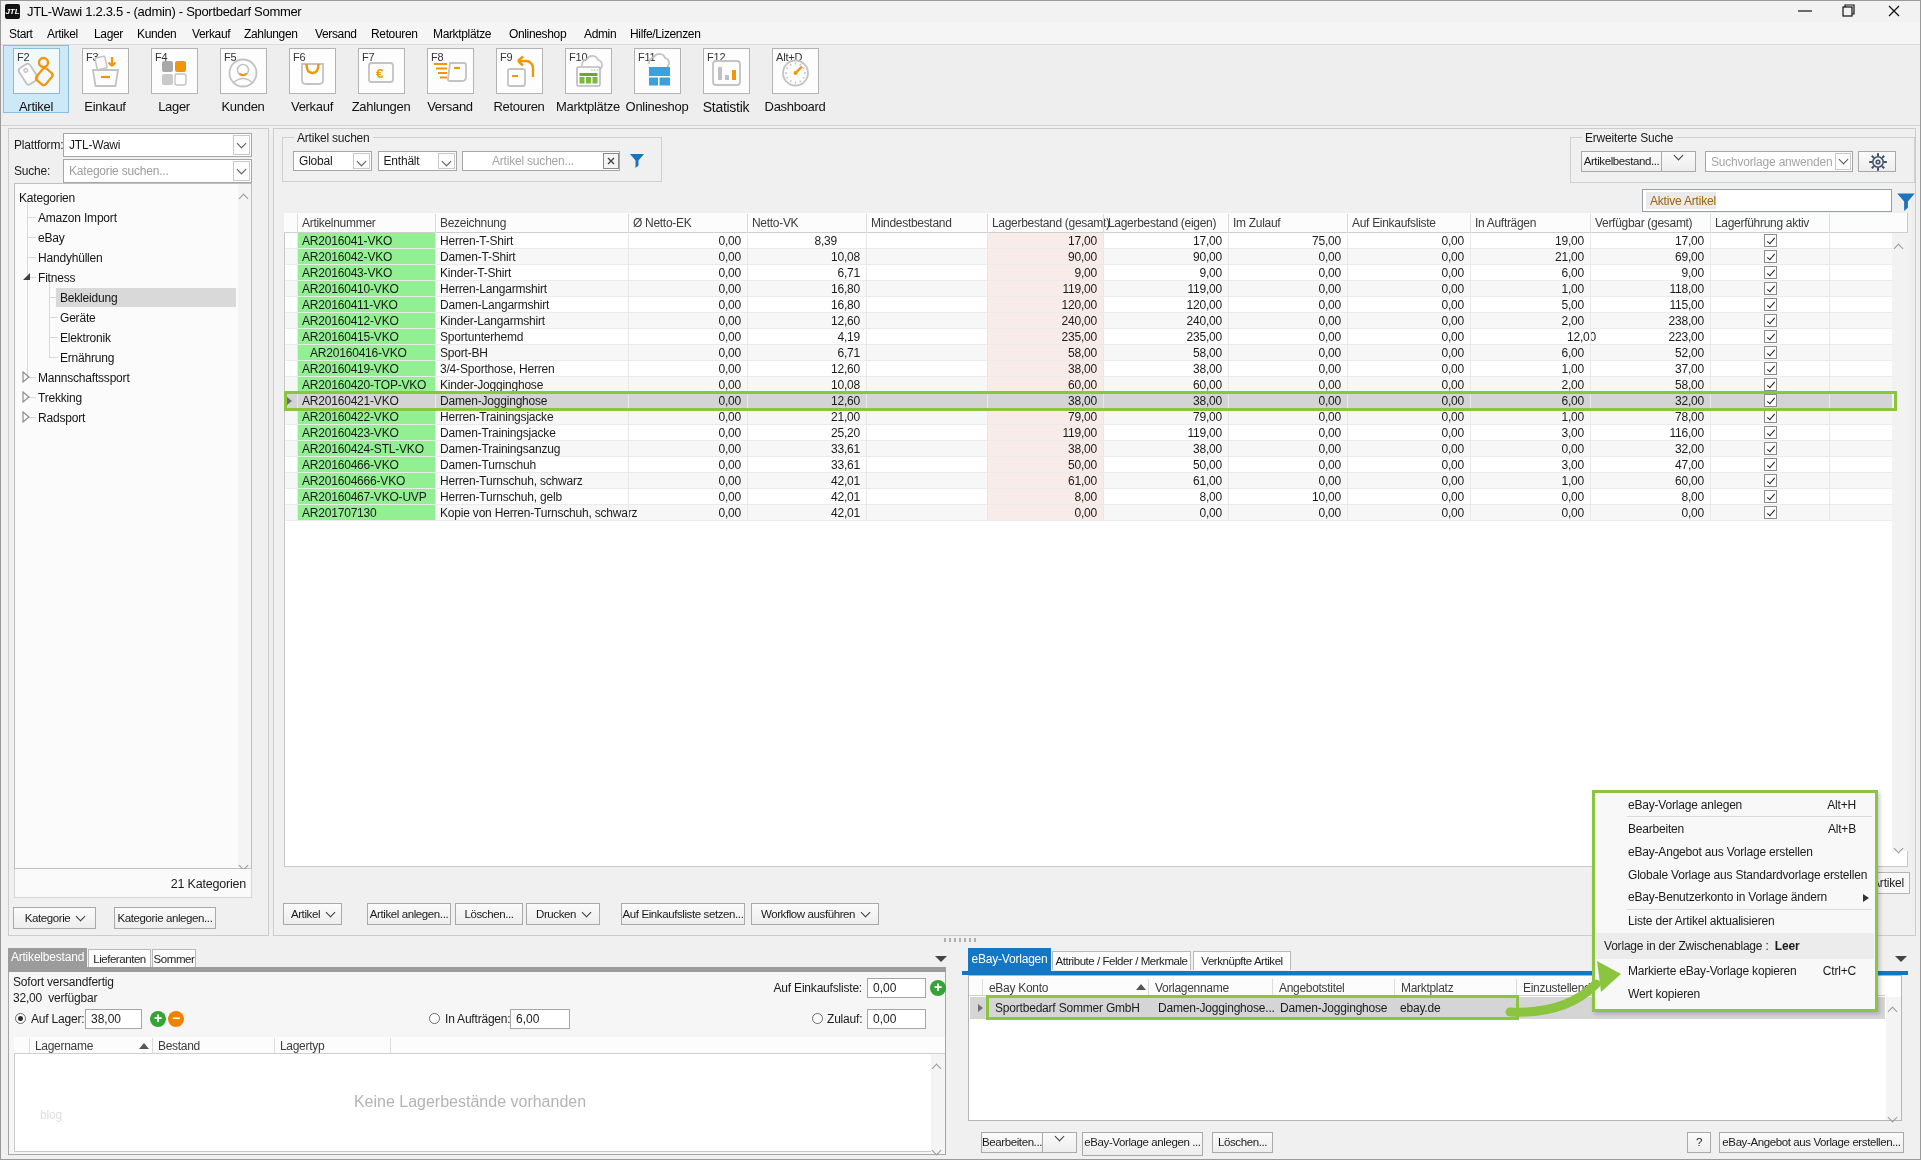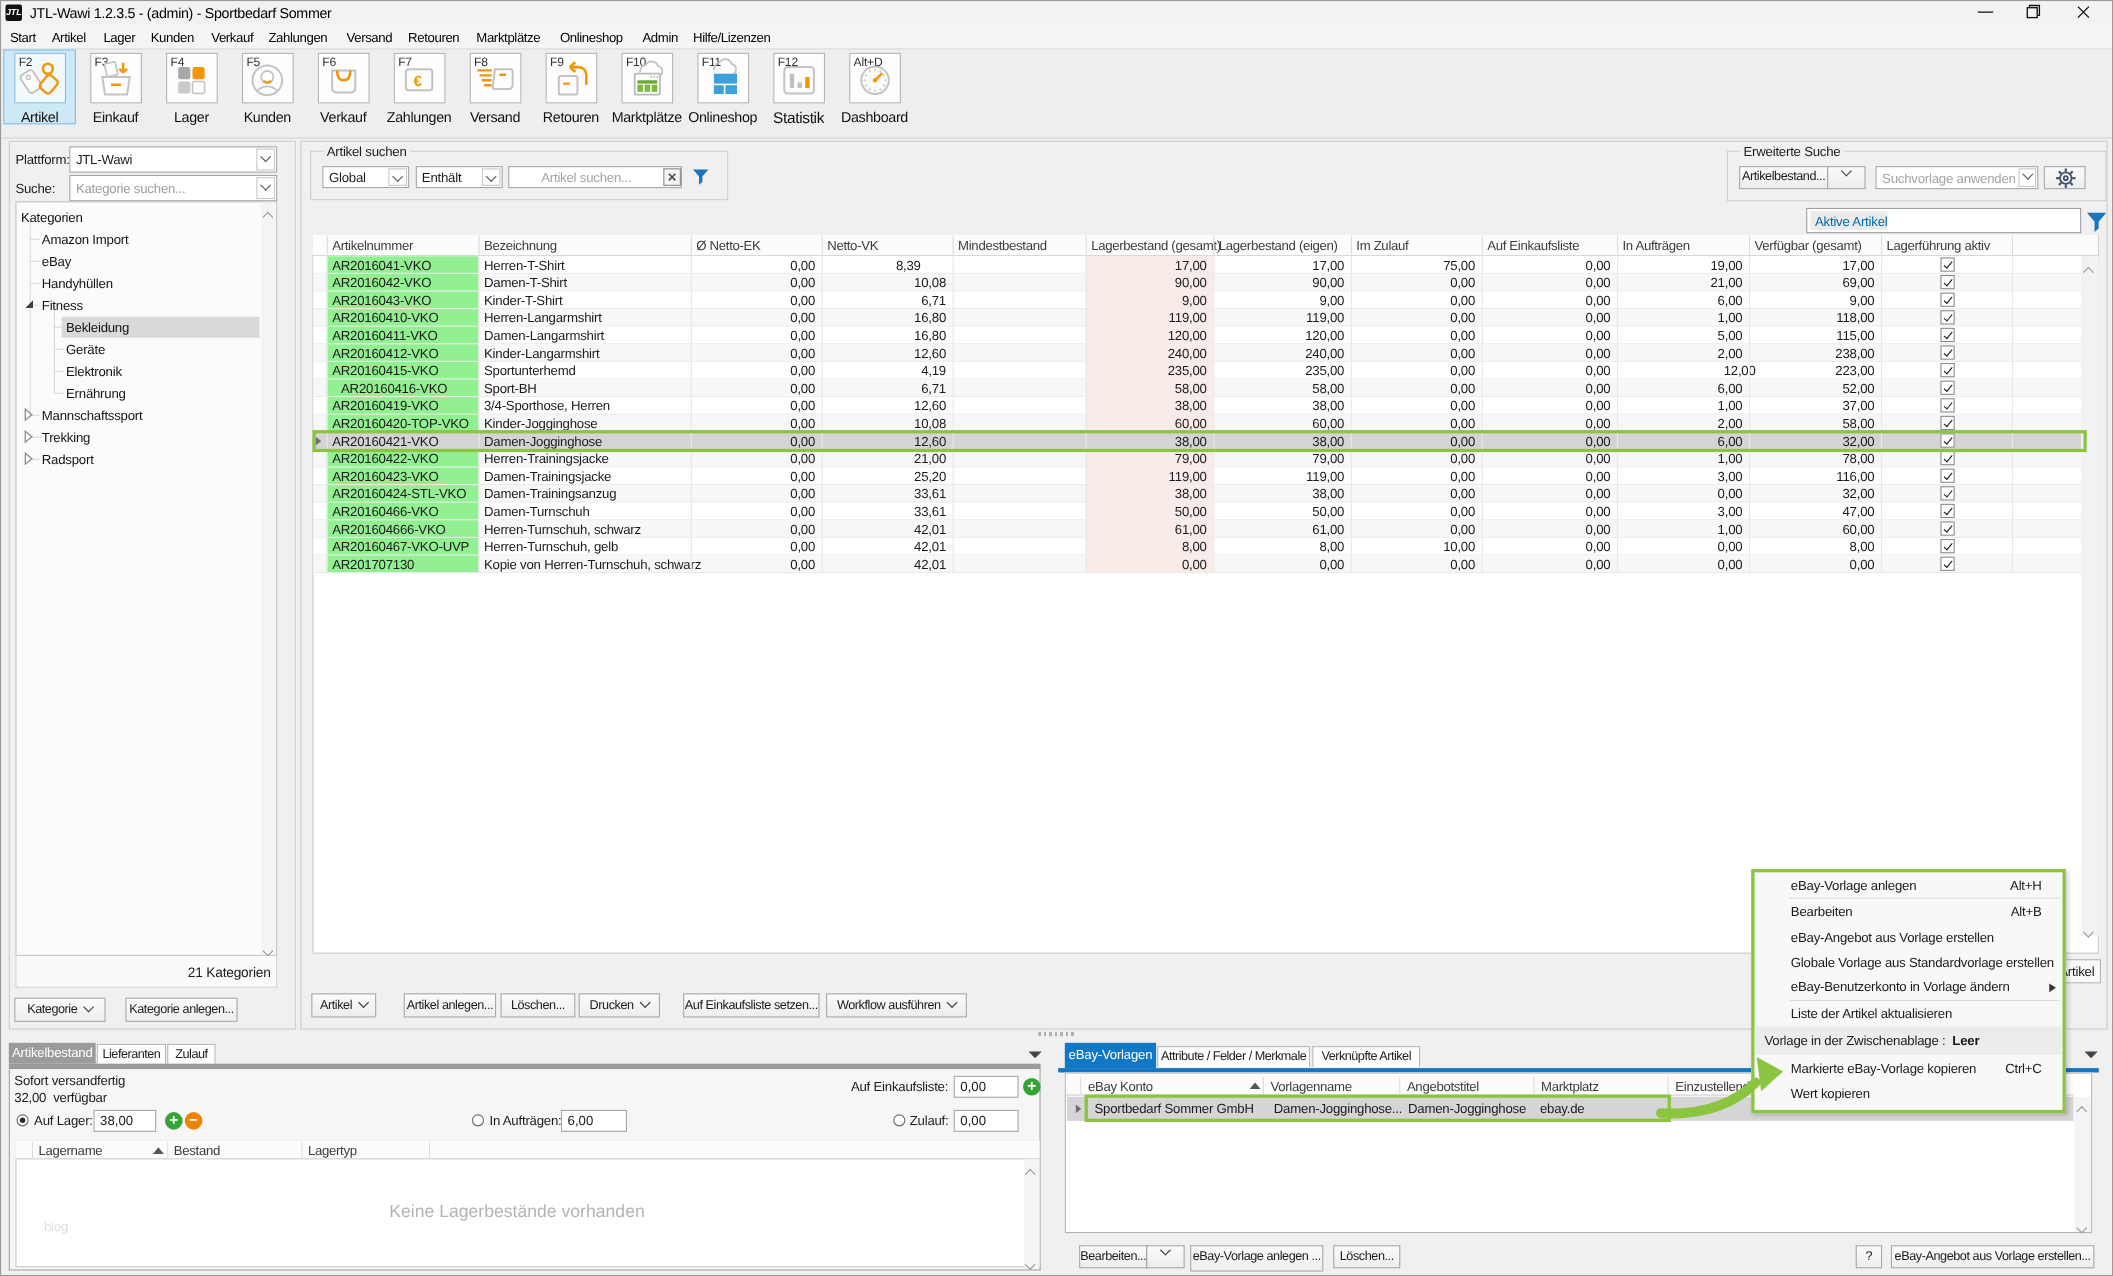--- a/index.html
+++ b/index.html
@@ -260,21 +260,21 @@
       <rect x="9" y="1.2" width="2" height="3" fill="#40536b" transform="rotate(90 10 10)"></rect>
       <rect x="9" y="1.2" width="2" height="3" fill="#40536b" transform="rotate(135 10 10)"></rect>
       <rect x="9" y="1.2" width="2" height="3" fill="#40536b" transform="rotate(180 10 10)"></rect>
       <rect x="9" y="1.2" width="2" height="3" fill="#40536b" transform="rotate(225 10 10)"></rect>
       <rect x="9" y="1.2" width="2" height="3" fill="#40536b" transform="rotate(270 10 10)"></rect>
       <rect x="9" y="1.2" width="2" height="3" fill="#40536b" transform="rotate(315 10 10)"></rect>
     </svg>
   </div>
 <div style="left:1642px;top:189px;width:250px;height:23px;background:#fff;border:1px solid #9aa0a6;"></div>
 <div style="left:1646px;top:192px;width:70px;height:17px;background:#ebebeb;"></div>
-<div class="t" style="left:1650px;top:194px;color:#0369a1;">Aktive Artikel</div>
+<div class="t" style="left:1650px;top:194px;color:#a16207;">Aktive Artikel</div>
 <svg style="left:1896px;top:192px;position:absolute" width="20" height="19" viewBox="0 0 16 15">
     <path d="M1 1 h14 l-5.5 6.5 v5 l-3 2.5 v-7.5 z" fill="#1b75bc"></path>
   </svg>
 <div style="left:284px;top:213px;width:1624px;height:654px;background:#fff;border:1px solid #c8c8c8;"></div>
 <div style="left:284px;top:213px;width:1623px;height:20px;background:#fcfcfc;border-bottom:1px solid #cfcfcf;"></div>
 <div class="hdr" style="left:302px;top:216px;">Artikelnummer</div>
 <div class="hdr" style="left:440px;top:216px;">Bezeichnung</div>
 <div class="hdr" style="left:633px;top:216px;">Ø Netto-EK</div>
 <div class="hdr" style="left:752px;top:216px;">Netto-VK</div>
 <div class="hdr" style="left:871px;top:216px;">Mindestbestand</div>
@@ -624,21 +624,21 @@
 <div class="t" style="left:1904px;top:876px;transform:translateX(-100%);">18 Artikel</div>
 <div class="btn" style="left:283px;top:903px;width:59px;height:22px;line-height:20px;">Artikel<span class="cv"></span></div>
 <div class="btn" style="left:367px;top:903px;width:84px;height:22px;line-height:20px;">Artikel anlegen...</div>
 <div class="btn" style="left:455px;top:903px;width:68px;height:22px;line-height:20px;">Löschen...</div>
 <div class="btn" style="left:526px;top:903px;width:74px;height:22px;line-height:20px;">Drucken<span class="cv"></span></div>
 <div class="btn" style="left:621px;top:903px;width:124px;height:22px;line-height:20px;">Auf Einkaufsliste setzen...</div>
 <div class="btn" style="left:751px;top:903px;width:128px;height:22px;line-height:20px;">Workflow ausführen<span class="cv"></span></div>
 <div style="left:944px;top:938px;width:34px;height:4px;background:repeating-linear-gradient(90deg,#b0b0b0 0 2px,transparent 2px 5px);"></div>
 <div style="left:8px;top:948px;width:79px;height:19px;background:#9b9b9b;color:#fff;font-size:12px;text-align:center;line-height:19px;letter-spacing:-0.2px;">Artikelbestand</div>
 <div style="left:88px;top:949px;width:63px;height:18px;background:#fdfdfd;border:1px solid #b9b9b9;border-bottom:none;color:#222;font-size:11.5px;text-align:center;line-height:18px;letter-spacing:-0.45px;white-space:nowrap;overflow:hidden;">Lieferanten</div>
-<div style="left:152px;top:949px;width:44px;height:18px;background:#fdfdfd;border:1px solid #b9b9b9;border-bottom:none;color:#222;font-size:11.5px;text-align:center;line-height:18px;letter-spacing:-0.45px;white-space:nowrap;overflow:hidden;">Zulauf</div>
+<div style="left:152px;top:949px;width:44px;height:18px;background:#fdfdfd;border:1px solid #b9b9b9;border-bottom:none;color:#222;font-size:11.5px;text-align:center;line-height:18px;letter-spacing:-0.45px;white-space:nowrap;overflow:hidden;">Sommer</div>
 <div style="left:8px;top:967px;width:938px;height:5px;background:#9b9b9b;"></div>
 <svg style="left:934px;top:955px;position:absolute" width="14" height="8">
     <path d="M1 1 h12 l-6 6 z" fill="#444"></path>
   </svg>
 <div style="left:8px;top:972px;width:938px;height:183px;background:#f6f6f6;border:1px solid #a5a5a5;border-top:none;"></div>
 <div class="t" style="left:13px;top:975px;">Sofort versandfertig</div>
 <div class="t" style="left:13px;top:991px;">32,00&nbsp; verfügbar</div>
 <div class="t" style="left:862px;top:981px;transform:translateX(-100%);">Auf Einkaufsliste:</div>
 <div class="tbx" style="left:867px;top:978px;width:59px;height:20px;line-height:18px;">0,00</div>
 <div style="left:930px;top:980px;width:16px;height:16px;background:#35a435;border-radius:50%;color:#fff;font-size:14px;line-height:15px;text-align:center;font-weight:bold;">+</div>

